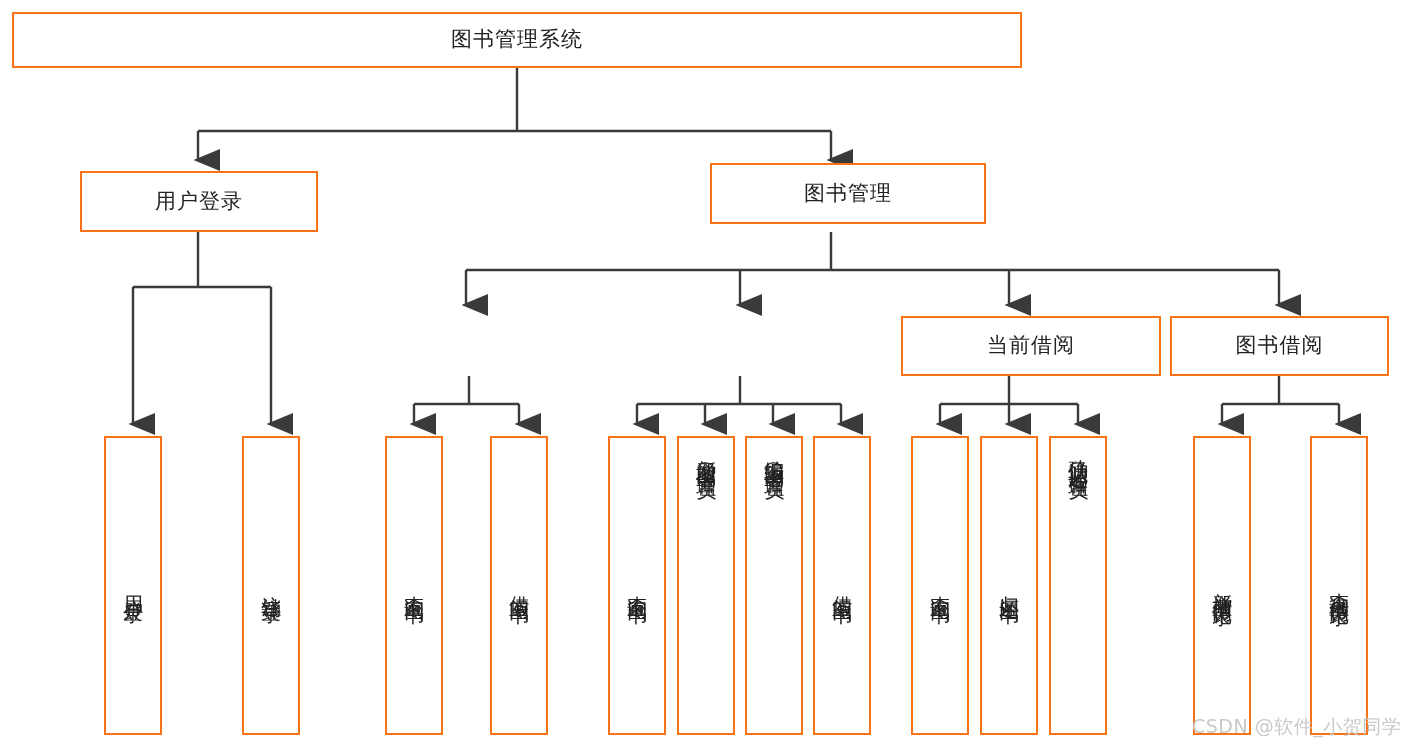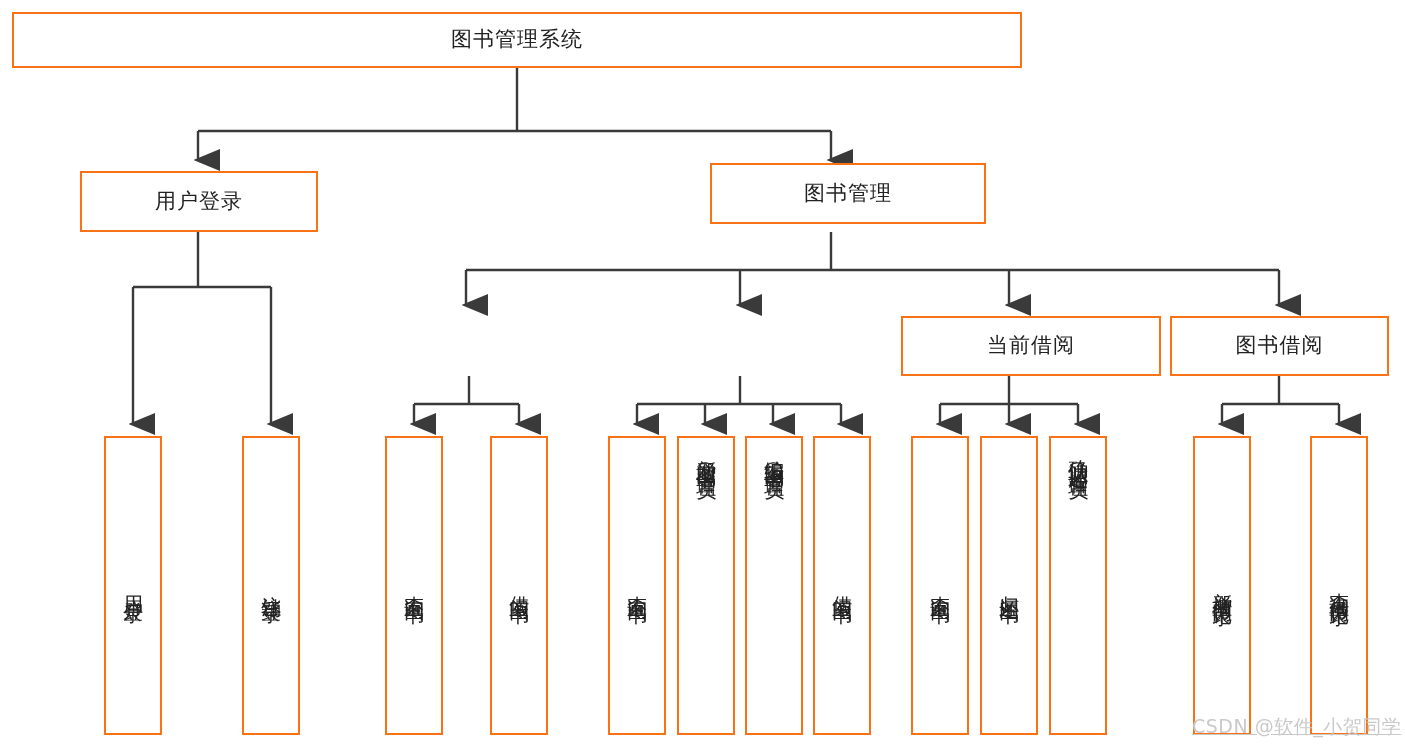--- a/index.html
+++ b/index.html
@@ -189,15 +189,15 @@
     <span class="vlabel">确认归还（管理员）</span>
   </div>
 
   <div class="node vert center" style="left:1193px; top:436px; width:58px; height:299px;">
     <span class="vlabel">新增借阅记录</span>
   </div>
   <div class="node vert center" style="left:1310px; top:436px; width:58px; height:299px;">
     <span class="vlabel">查询借阅记录</span>
   </div>
 
-  <div class="watermark" style="left:1192px; top:714px;text-decoration:underline;">CSDN @软件_小贺同学</div>
+  <div class="watermark" style="left:1192px; top:714px;">CSDN @软件_小贺同学</div>
 
 </div>
 
 </body></html>

